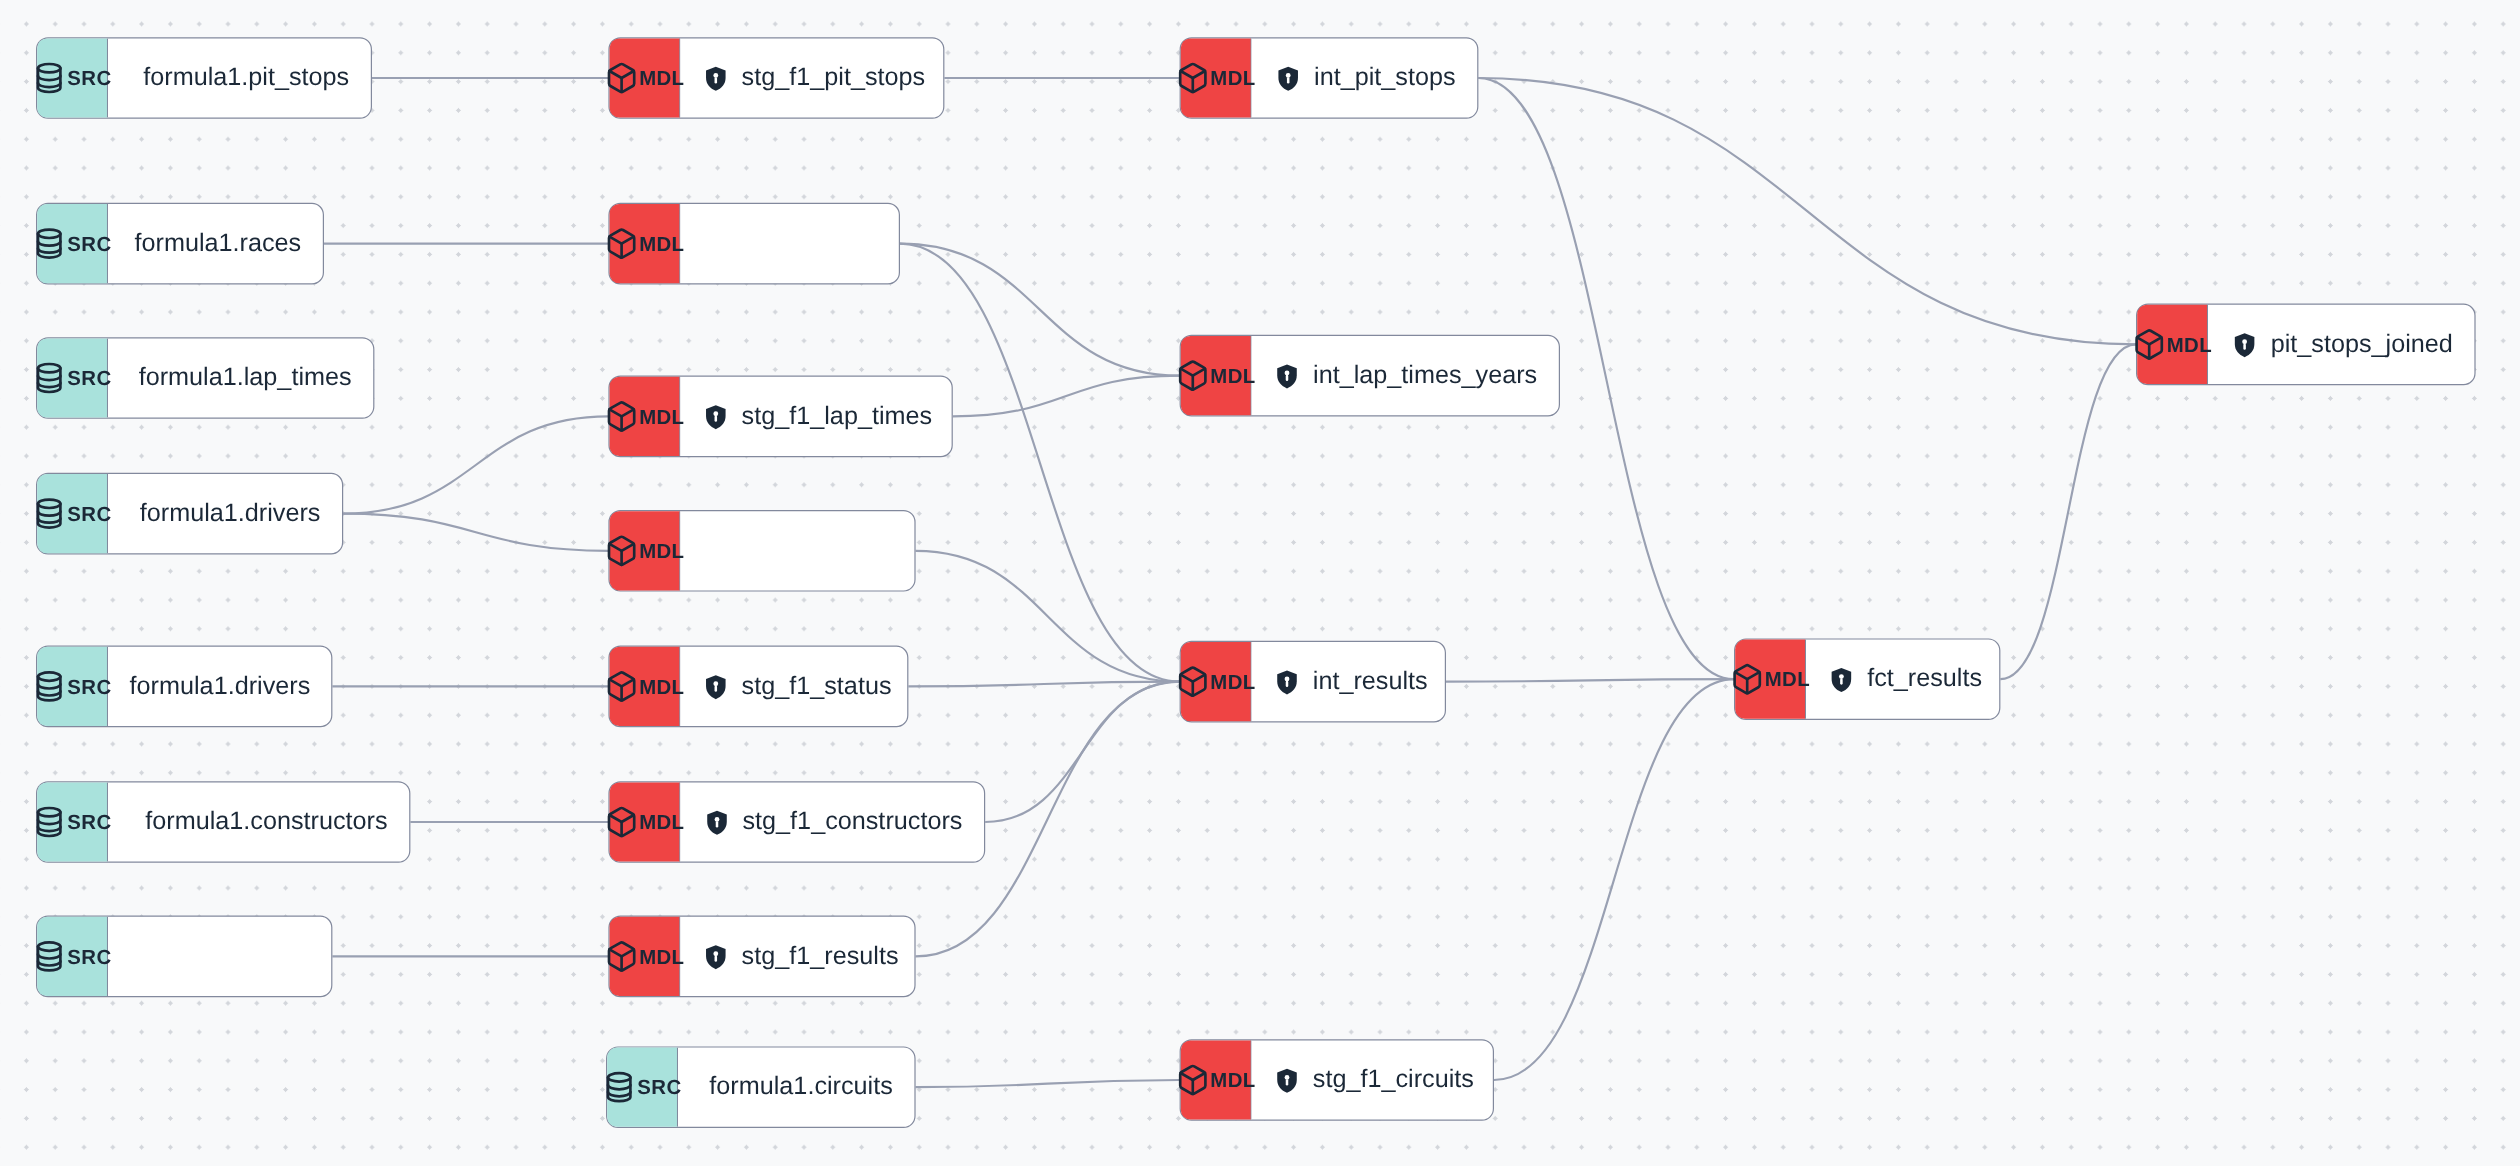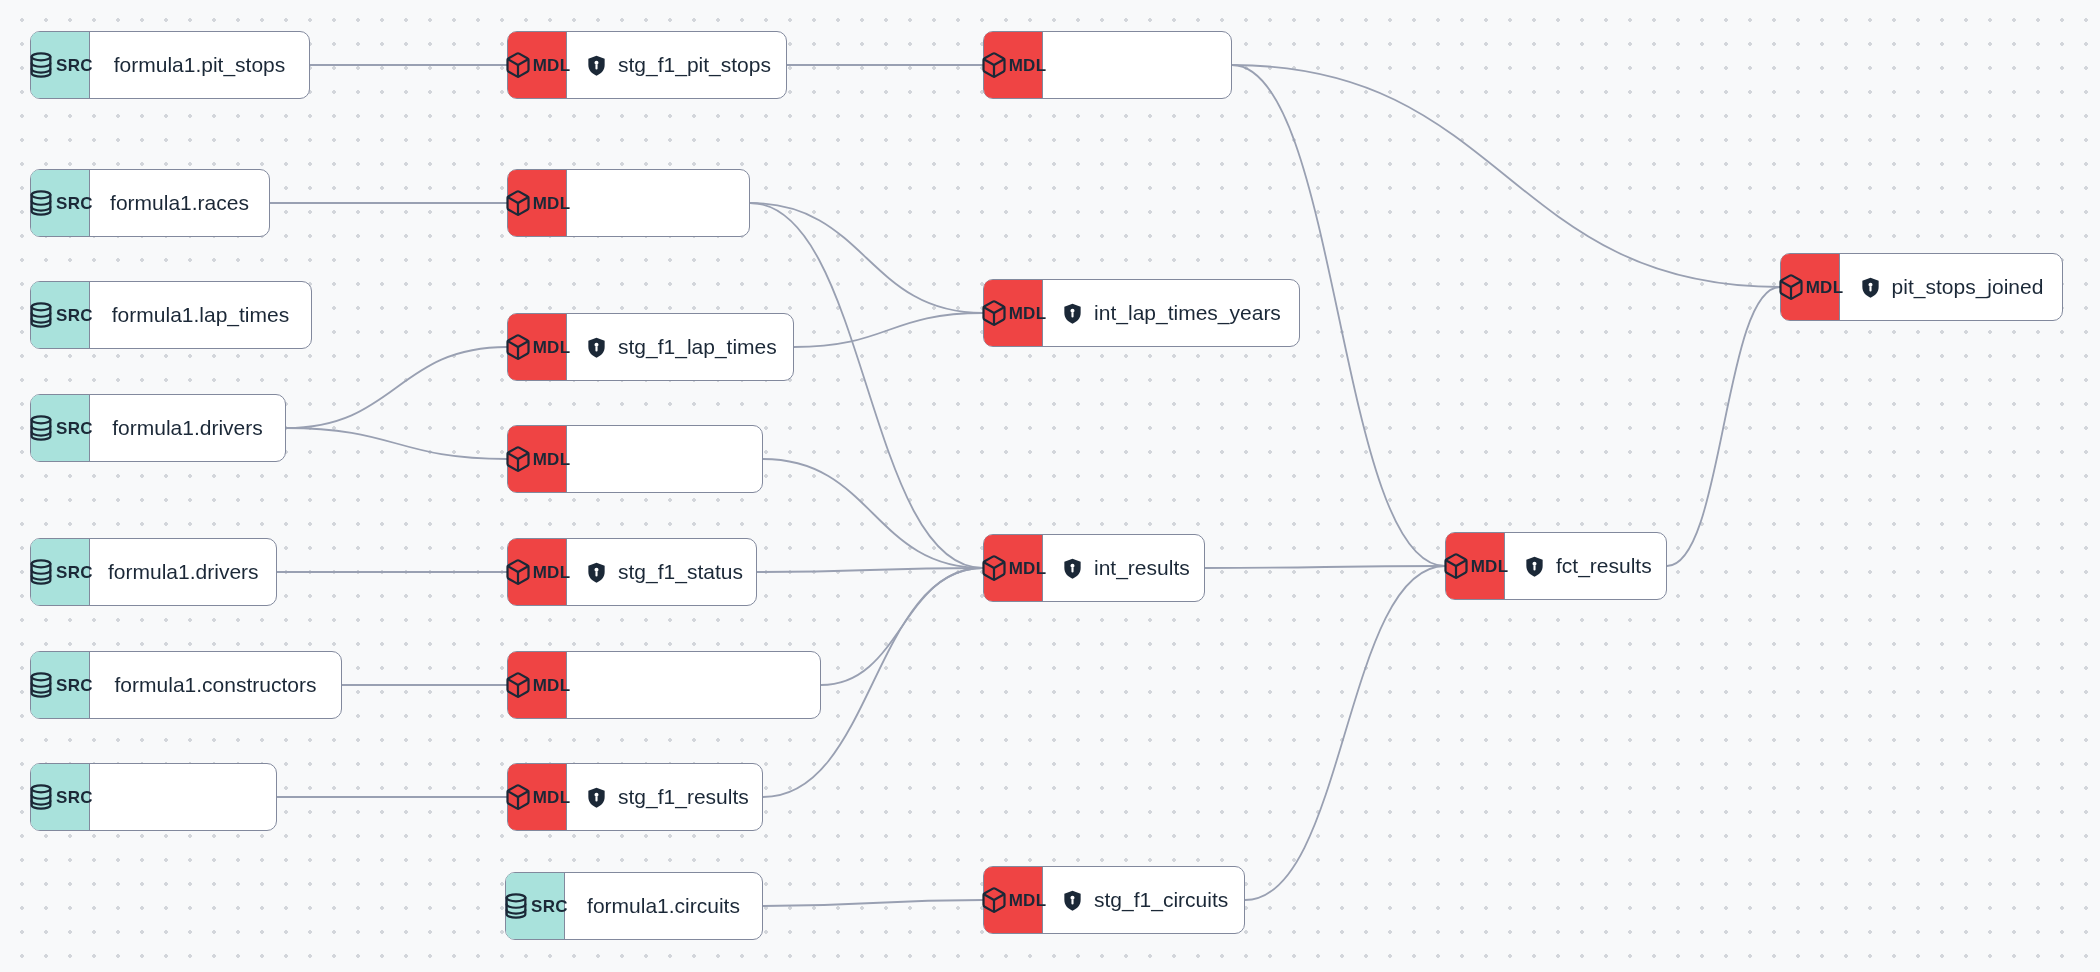--- a/index.html
+++ b/index.html
@@ -44,21 +44,21 @@
     font-weight:700;
     color:#1b2837;
     line-height:1;
     letter-spacing:.3px;
   }
   .badge .icon{display:flex;align-items:center;justify-content:center;}
   .body{
     flex:1;
     display:flex;
     align-items:center;
-    justify-content:center;
+    justify-content:flex-end;
     gap:10px;
     padding:0 18px;
     white-space:nowrap;
   }
   .node-label{
     font-size:21px;
     color:#1b2837;
   }
   .shield{display:flex;align-items:center;}
 </style>
@@ -309,20 +309,30 @@
         <div class="badge">
           <span class="icon">
             <svg width="28" height="28" viewBox="0 0 24 24" fill="none" stroke="#1b2837" stroke-width="1.9" stroke-linecap="round" stroke-linejoin="round">
               <path d="M21 16V8a2 2 0 0 0-1-1.73l-7-4a2 2 0 0 0-2 0l-7 4A2 2 0 0 0 3 8v8a2 2 0 0 0 1 1.73l7 4a2 2 0 0 0 2 0l7-4A2 2 0 0 0 21 16z"></path>
               <polyline points="3.3 7 12 12 20.7 7"></polyline>
               <line x1="12" y1="22" x2="12" y2="12"></line>
             </svg>
           </span>
           <span class="badge-label">MDL</span>
         </div>
+        <div class="body">
+          <span class="shield">
+            <svg width="23" height="23" viewBox="0 0 24 24">
+              <path fill="#1b2837" d="M12 1.8 20.5 5v6.2c0 5.6-3.4 9.3-8.5 11.4-5.1-2.1-8.5-5.8-8.5-11.4V5Z"></path>
+              <circle cx="12" cy="9.2" r="2.1" fill="#fff"></circle>
+              <rect x="10.9" y="10.8" width="2.2" height="5.4" rx="1.1" fill="#fff"></rect>
+            </svg>
+          </span>
+          <span class="node-label">stg_f1_constructors</span>
+        </div>
       </div>
       <div class="node model" style="left: 507px; top: 763px; width: 256px;">
         <div class="badge">
           <span class="icon">
             <svg width="28" height="28" viewBox="0 0 24 24" fill="none" stroke="#1b2837" stroke-width="1.9" stroke-linecap="round" stroke-linejoin="round">
               <path d="M21 16V8a2 2 0 0 0-1-1.73l-7-4a2 2 0 0 0-2 0l-7 4A2 2 0 0 0 3 8v8a2 2 0 0 0 1 1.73l7 4a2 2 0 0 0 2 0l7-4A2 2 0 0 0 21 16z"></path>
               <polyline points="3.3 7 12 12 20.7 7"></polyline>
               <line x1="12" y1="22" x2="12" y2="12"></line>
             </svg>
           </span>
@@ -364,20 +374,30 @@
       <div class="node model" style="left: 983px; top: 31px; width: 249px;">
         <div class="badge">
           <span class="icon">
             <svg width="28" height="28" viewBox="0 0 24 24" fill="none" stroke="#1b2837" stroke-width="1.9" stroke-linecap="round" stroke-linejoin="round">
               <path d="M21 16V8a2 2 0 0 0-1-1.73l-7-4a2 2 0 0 0-2 0l-7 4A2 2 0 0 0 3 8v8a2 2 0 0 0 1 1.73l7 4a2 2 0 0 0 2 0l7-4A2 2 0 0 0 21 16z"></path>
               <polyline points="3.3 7 12 12 20.7 7"></polyline>
               <line x1="12" y1="22" x2="12" y2="12"></line>
             </svg>
           </span>
           <span class="badge-label">MDL</span>
+        </div>
+        <div class="body">
+          <span class="shield">
+            <svg width="23" height="23" viewBox="0 0 24 24">
+              <path fill="#1b2837" d="M12 1.8 20.5 5v6.2c0 5.6-3.4 9.3-8.5 11.4-5.1-2.1-8.5-5.8-8.5-11.4V5Z"></path>
+              <circle cx="12" cy="9.2" r="2.1" fill="#fff"></circle>
+              <rect x="10.9" y="10.8" width="2.2" height="5.4" rx="1.1" fill="#fff"></rect>
+            </svg>
+          </span>
+          <span class="node-label">int_pit_stops</span>
         </div>
       </div>
       <div class="node model" style="left: 983px; top: 279px; width: 317px;">
         <div class="badge">
           <span class="icon">
             <svg width="28" height="28" viewBox="0 0 24 24" fill="none" stroke="#1b2837" stroke-width="1.9" stroke-linecap="round" stroke-linejoin="round">
               <path d="M21 16V8a2 2 0 0 0-1-1.73l-7-4a2 2 0 0 0-2 0l-7 4A2 2 0 0 0 3 8v8a2 2 0 0 0 1 1.73l7 4a2 2 0 0 0 2 0l7-4A2 2 0 0 0 21 16z"></path>
               <polyline points="3.3 7 12 12 20.7 7"></polyline>
               <line x1="12" y1="22" x2="12" y2="12"></line>
             </svg>

